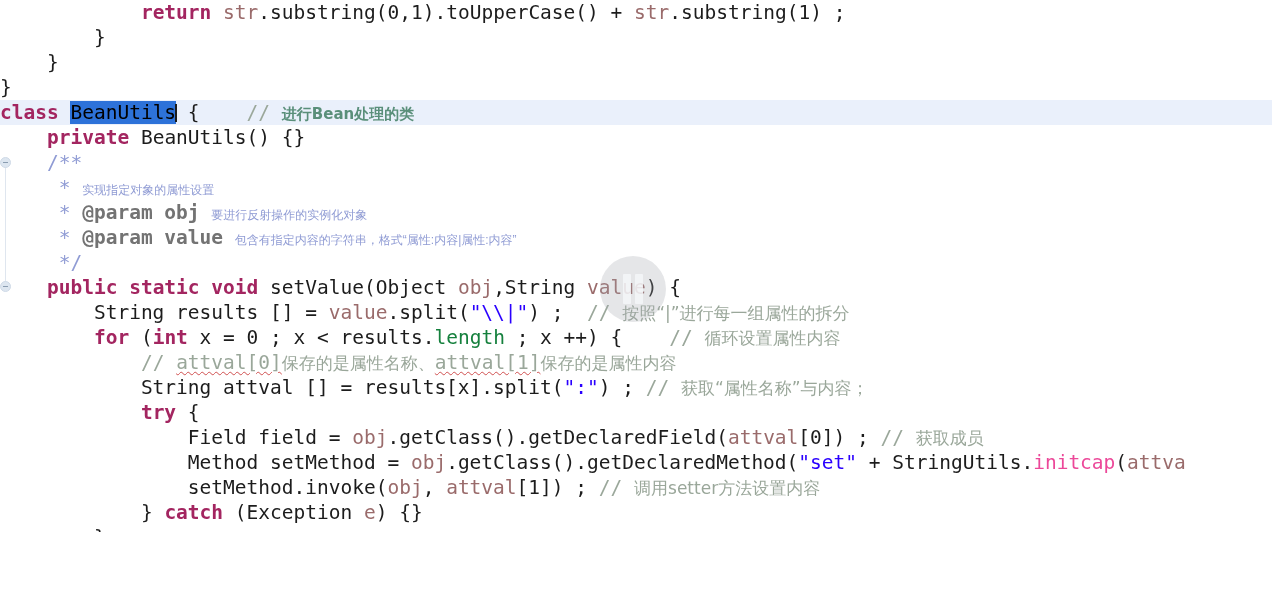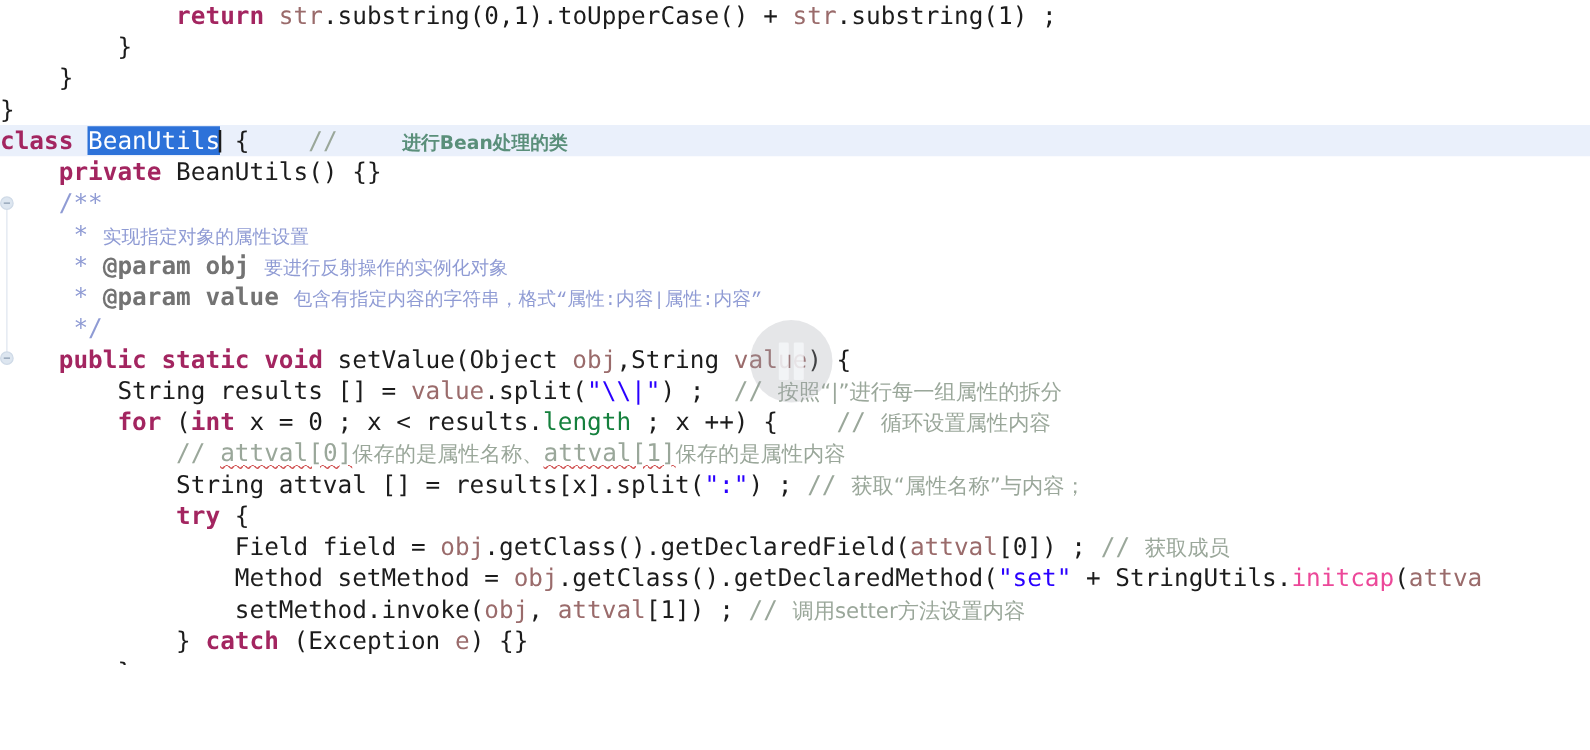--- a/index.html
+++ b/index.html
@@ -75,23 +75,23 @@
   .plain { color: #1c1c1c; }
   .param { color: #9a6b6b; }
   .str   { color: #2a00ff; }
   .num   { color: #1c1c1c; }
   .field { color: #15803d; }
   .stat  { color: #ec4899; }
   .cmt   { color: #9aa79a; }
   .cmt-cn{ color: #9aa79a; font-family: "DejaVu Sans", "Liberation Sans", sans-serif; font-size: 17px; }
   .doc   { color: #8f9bd4; }
   .doc-tag { color: #737373; font-weight: bold; }
-  .doc-cn{ color: #8f9bd4; font-family: Liberation Mono, monospace; font-size: 15px; }
-  .cmt-bean { color: #5a8f7a; font-family: "DejaVu Sans", "Liberation Sans", sans-serif; font-size: 15px; font-weight: bold; margin-left: 40px;}
-  .sel   { background: #2d72d9; color: #ffffff; }
+  .doc-cn{ color: #8f9bd4; font-family: Liberation Sans, sans-serif; font-size: 12px; }
+  .cmt-bean { color: #5a8f7a; font-family: "DejaVu Sans", "Liberation Sans", sans-serif; font-size: 15px; font-weight: bold;}
+  .sel   { background: #2d72d9; color: #000000; }
   .caret {
     display: inline-block;
     width: 2px; height: 18px;
     background: #1c1c1c;
     vertical-align: -3px;
     margin: 0 -1px;
   }
   .squiggle {
     text-decoration: underline;
     text-decoration-style: wavy;

